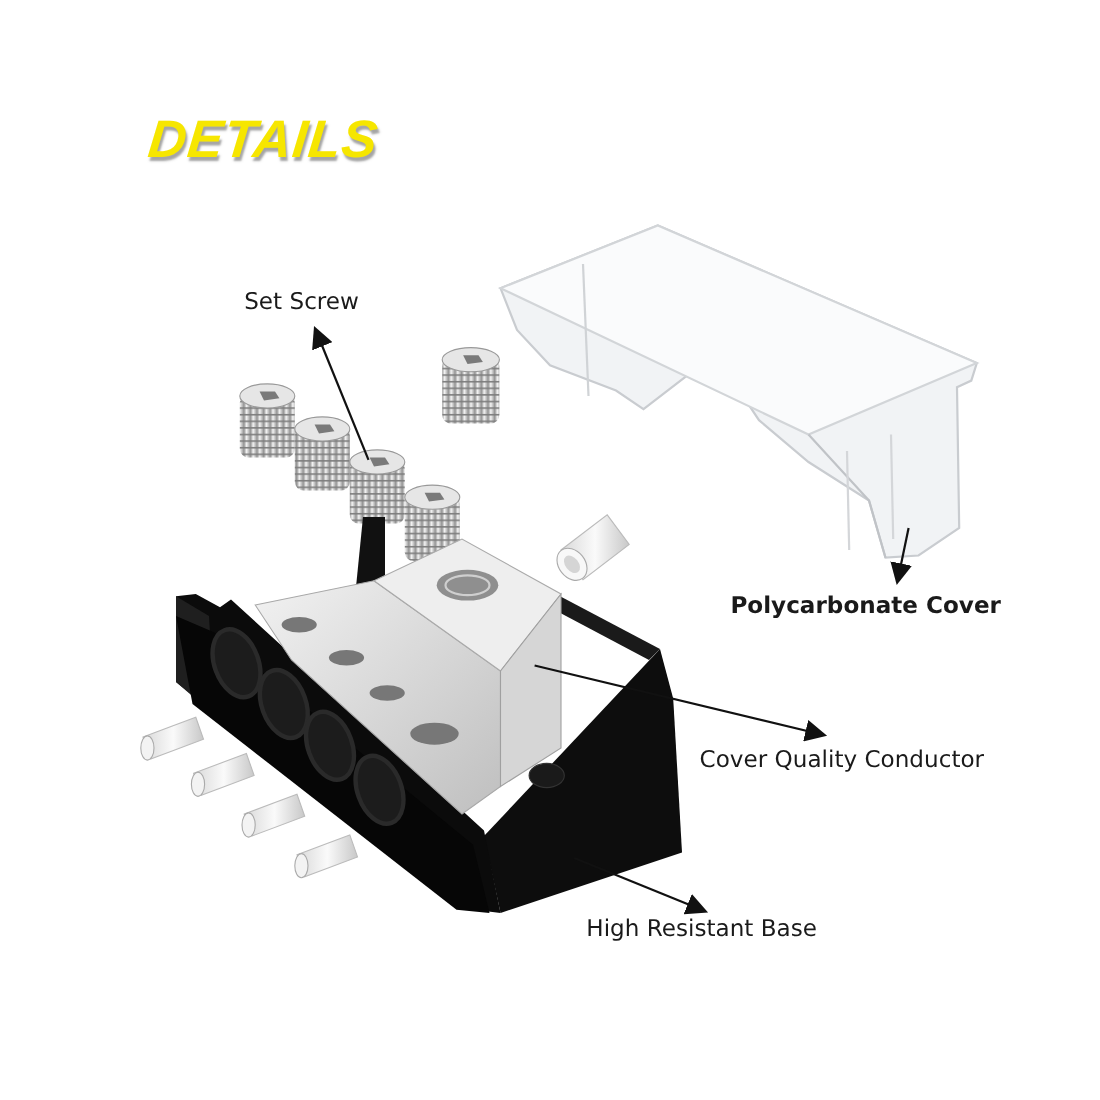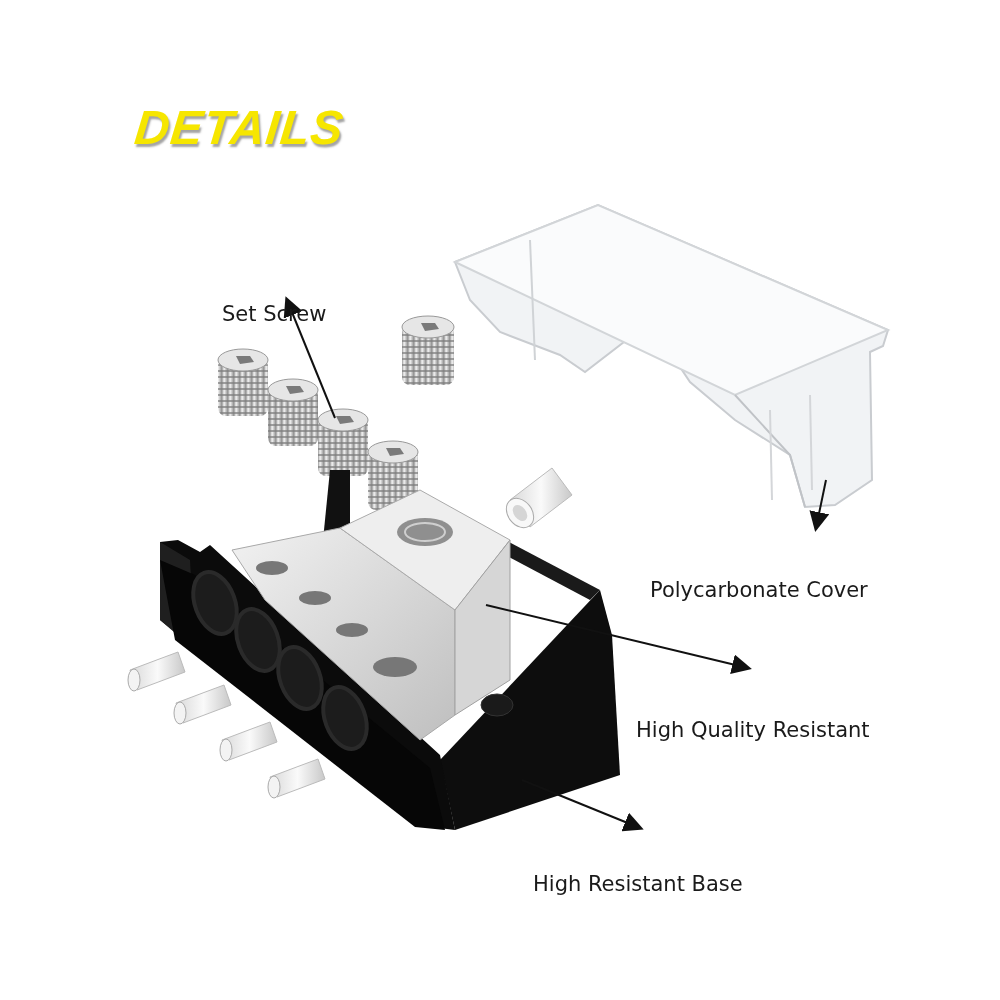--- a/index.html
+++ b/index.html
@@ -1,19 +1,19 @@
 <!DOCTYPE html>
 <html><head>
 <meta charset="utf-8">
 <style>
   html,body{margin:0;padding:0;background:#ffffff;}
   body{width:1000px;height:1000px;position:relative;overflow:hidden;font-family:"DejaVu Sans","Liberation Sans",sans-serif;}
   .title{position:absolute;left:135px;top:100px;font-family:"Liberation Sans",sans-serif;font-weight:700;font-style:italic;font-size:48px;letter-spacing:1px;color:#f6e600;
     text-shadow:2px 3px 2px rgba(90,90,90,0.55);transform:skewX(-6deg);}
-  .label{position:absolute;font-family:"DejaVu Sans",sans-serif;font-size:21px;color:#1a1a1a;white-space:nowrap;margin-top:40px;}
+  .label{position:absolute;font-family:"DejaVu Sans",sans-serif;font-size:21px;color:#1a1a1a;white-space:nowrap;}
   svg.art{position:absolute;left:0;top:0;}
 </style>
 </head>
 <body>
 
 <div class="title">DETAILS</div>
 
 <svg class="art" width="1000" height="1000" viewBox="0 0 1000 1000">
   <defs>
     <linearGradient id="thread" x1="0" x2="1" y1="0" y2="0">
@@ -133,15 +133,15 @@
 
   <g>
     <line x1="335" y1="418" x2="287" y2="300" stroke="#111" stroke-width="2" marker-end="url(#arrow)"></line>
     <line x1="826" y1="480" x2="816" y2="528" stroke="#111" stroke-width="2" marker-end="url(#arrow)"></line>
     <line x1="486" y1="605" x2="748" y2="668" stroke="#111" stroke-width="2" marker-end="url(#arrow)"></line>
     <line x1="522" y1="780" x2="640" y2="828" stroke="#111" stroke-width="2" marker-end="url(#arrow)"></line>
   </g>
 </svg>
 
 <div class="label" style="left:222px;top:262px;">Set Screw</div>
-<div class="label" style="left:650px;top:538px;">Polycarbonate Cover</div>
-<div class="label" style="left:636px;top:678px;">High Quality Resistant</div>
+<div class="label" style="left:664px;top:538px;font-weight:bold;">Polycarbonate Cover</div>
+<div class="label" style="left:636px;top:678px;">Cover Quality Conductor</div>
 <div class="label" style="left:533px;top:832px;">High Resistant Base</div>
 
 </body></html>

